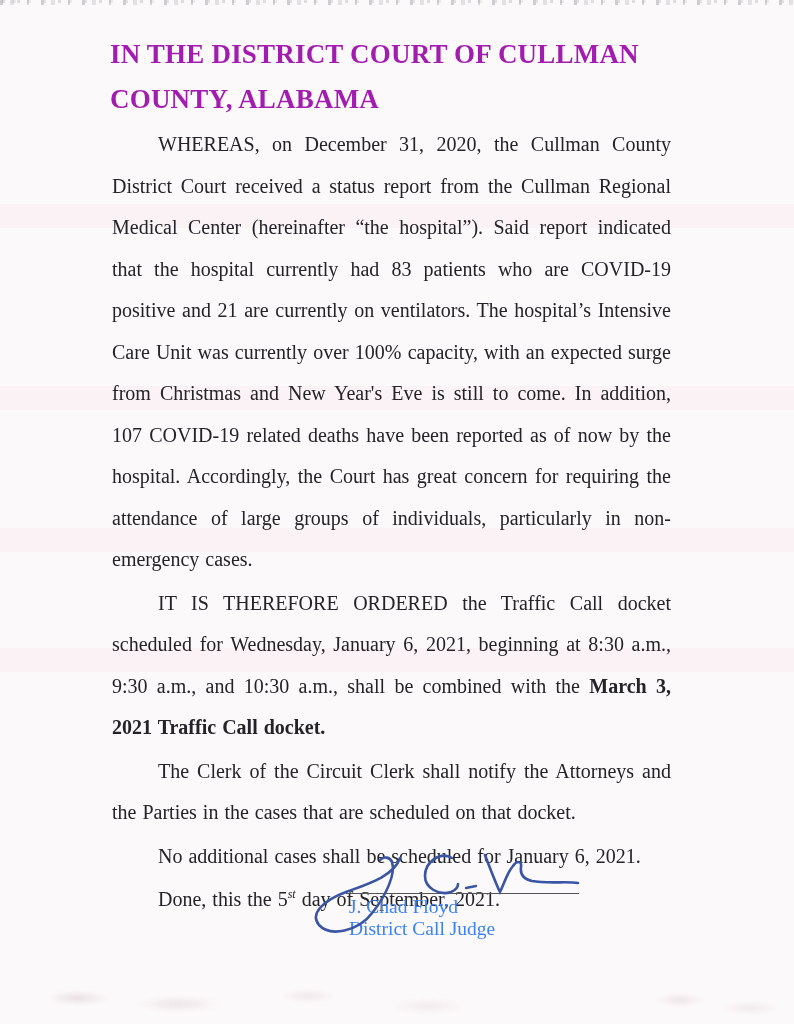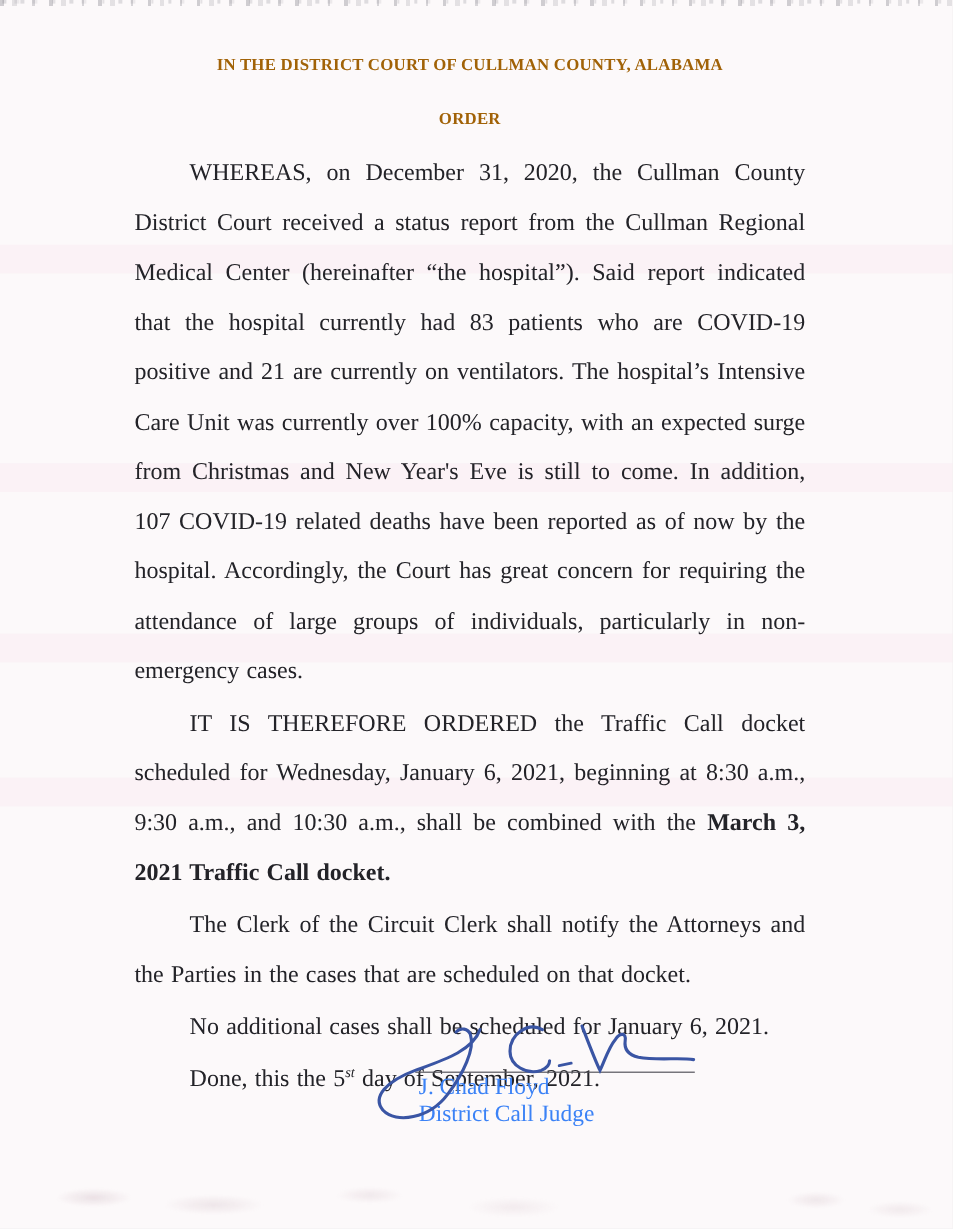--- a/index.html
+++ b/index.html
@@ -67,26 +67,25 @@
   }
 
   .doc-body {
     position: absolute;
     left: 110px;
     top: 32px;
     width: 563px;
   }
 
   .doc-title {
-    text-align: center;
     font-weight: bold;
-    font-size: 14px;
+    font-size: 27px;
     line-height: 45px;
     letter-spacing: 0.2px;
-    color: #a16207;
+    color: #a21caf;
   }
 
   .body-text p {
     margin: 2px;
     font-size: 20px;
     line-height: 41.5px;
     text-align: justify;
     text-indent: 46px;
     word-spacing: 1px;
   }
@@ -133,21 +132,20 @@
   <div class="scan-artifact-top"></div>
   <div class="scan-artifact-top secondary"></div>
 
   <div class="streak" style="top:204px"></div>
   <div class="streak" style="top:386px"></div>
   <div class="streak" style="top:528px"></div>
   <div class="streak" style="top:648px"></div>
 
   <div class="doc-body">
     <div class="doc-title">IN THE DISTRICT COURT OF CULLMAN COUNTY, ALABAMA</div>
-    <div class="doc-title">ORDER</div>
 
     <div class="body-text">
       <p>WHEREAS, on December 31, 2020, the Cullman County District Court received a status report from the Cullman Regional Medical Center (hereinafter “the hospital”).  Said report indicated that the hospital currently had 83 patients who are COVID-19 positive and 21 are currently on ventilators.  The hospital’s Intensive Care Unit was currently over 100% capacity, with an expected surge from Christmas and New Year's Eve is still to come.  In addition, 107 COVID-19 related deaths have been reported as of now by the hospital.  Accordingly, the Court has great concern for requiring the attendance of large groups of individuals, particularly in non-emergency cases.</p>
 
       <p><span>IT IS THEREFORE ORDERED the Traffic Call docket scheduled for Wednesday, January 6, 2021, beginning at 8:30 a.m., 9:30 a.m., and 10:30 a.m., shall be combined with the </span><b>March 3, 2021 Traffic Call docket.</b></p>
 
       <p>The Clerk of the Circuit Clerk shall notify the Attorneys and the Parties in the cases that are scheduled on that docket.</p>
 
       <p class="single-line">No additional cases shall be scheduled for January 6, 2021.</p>
 

